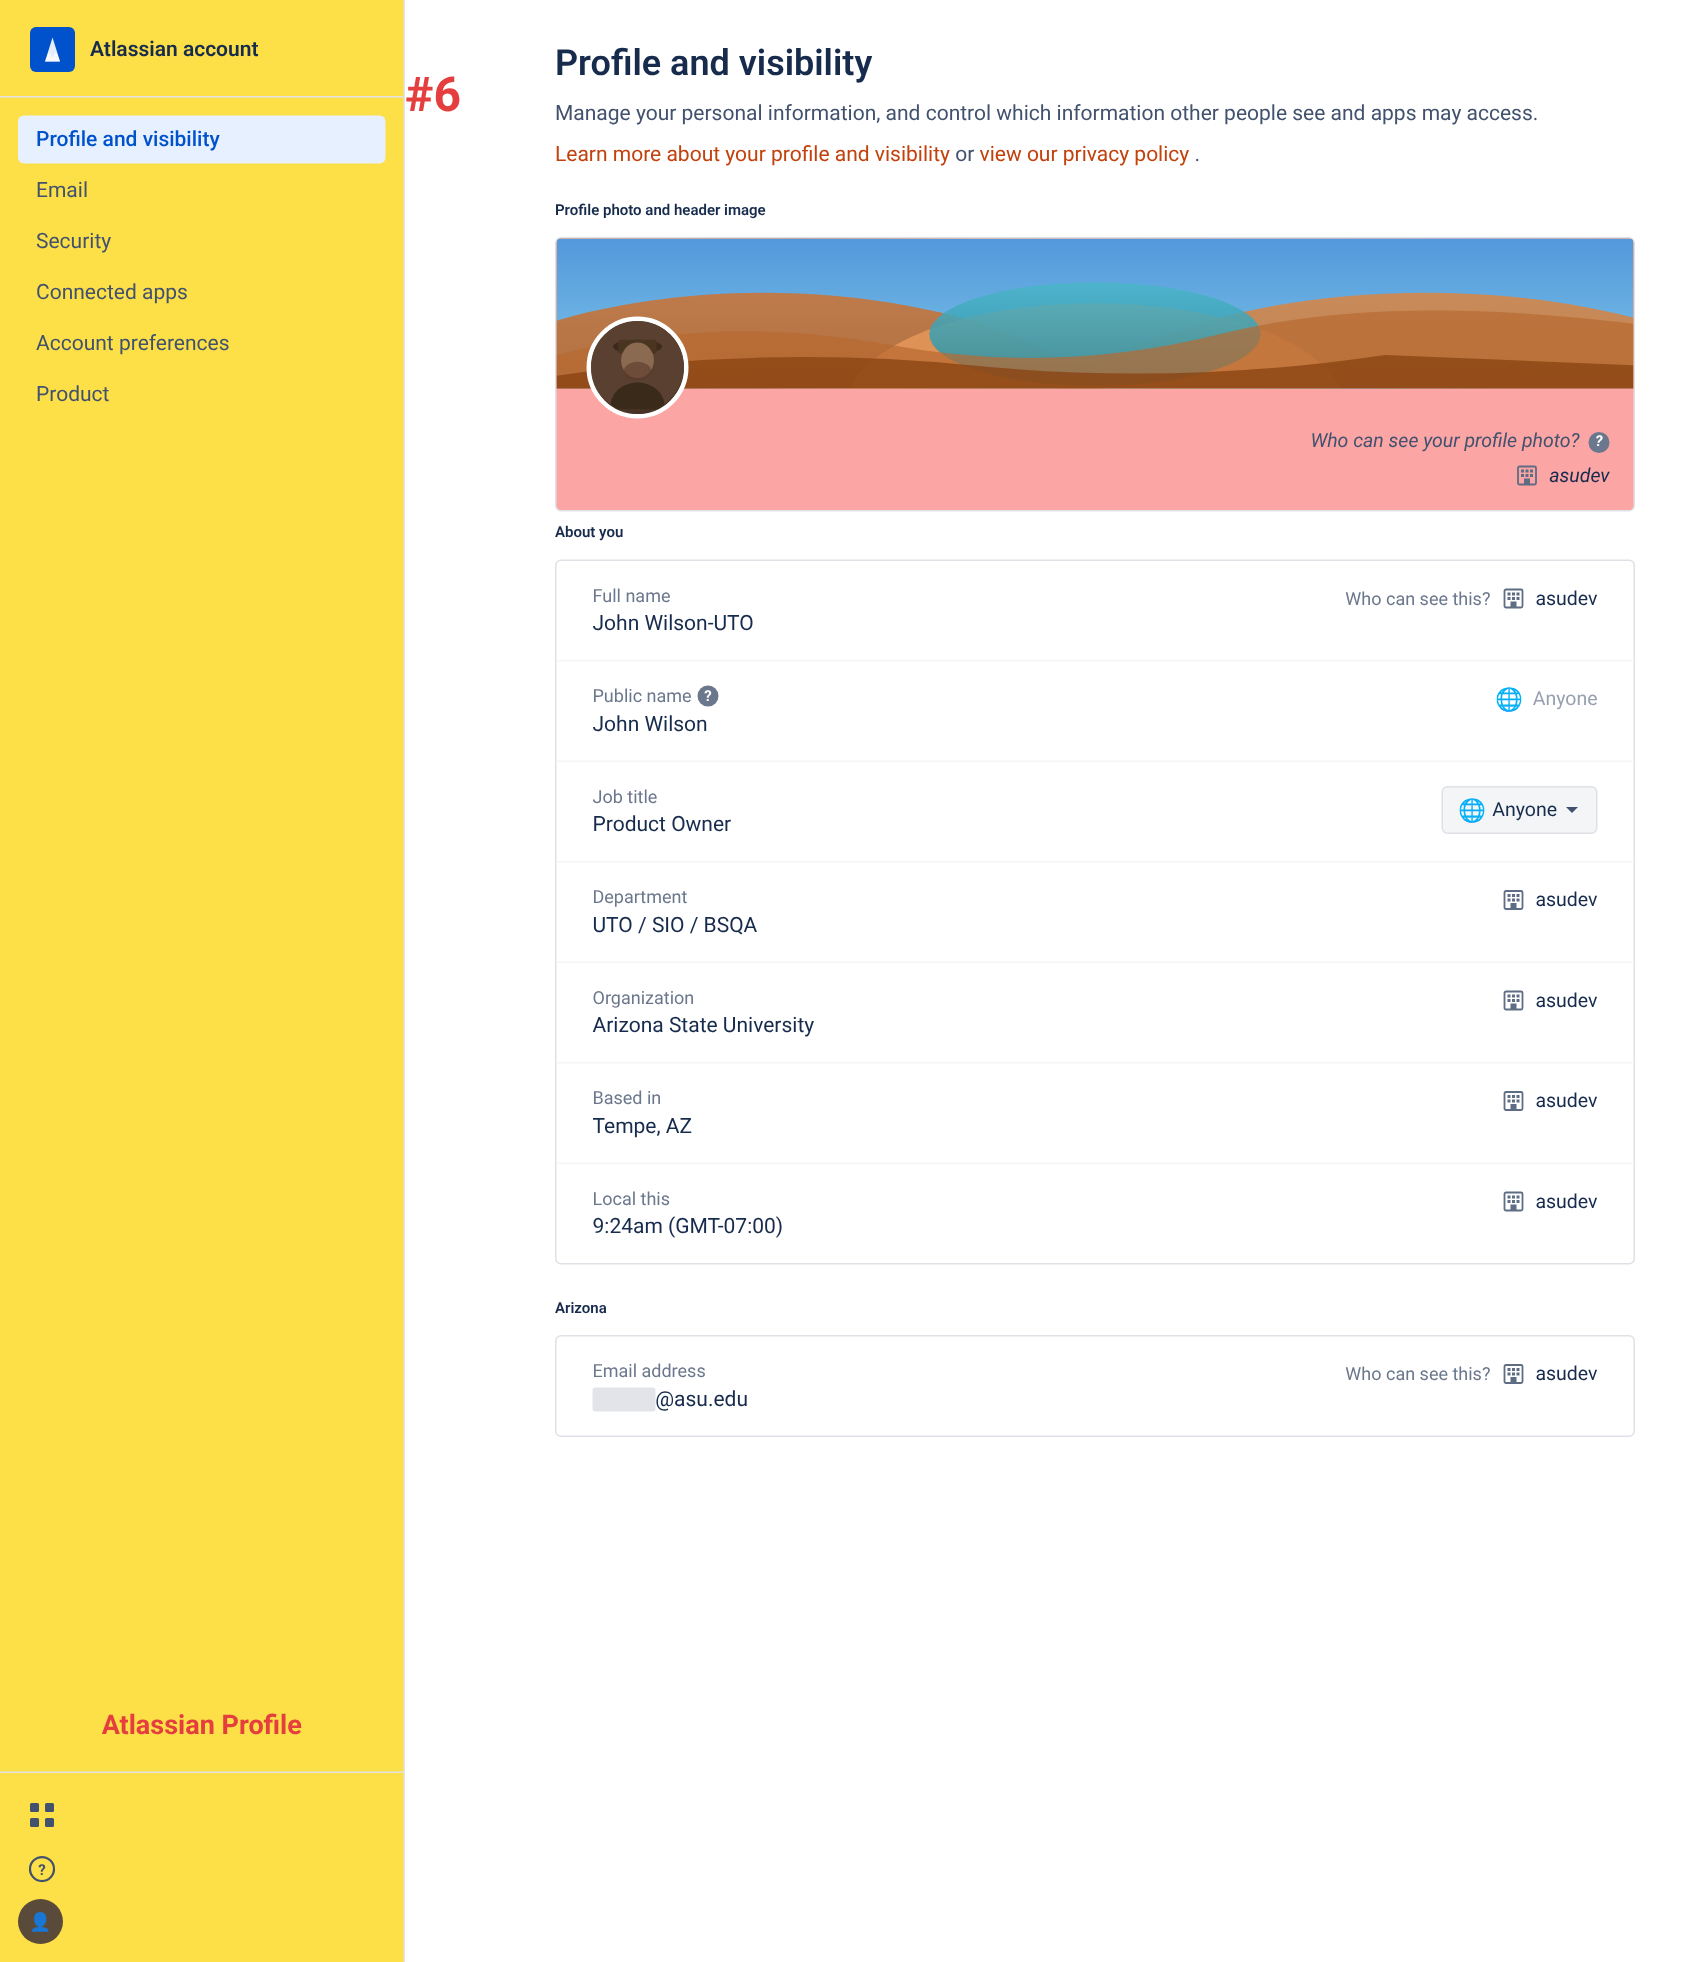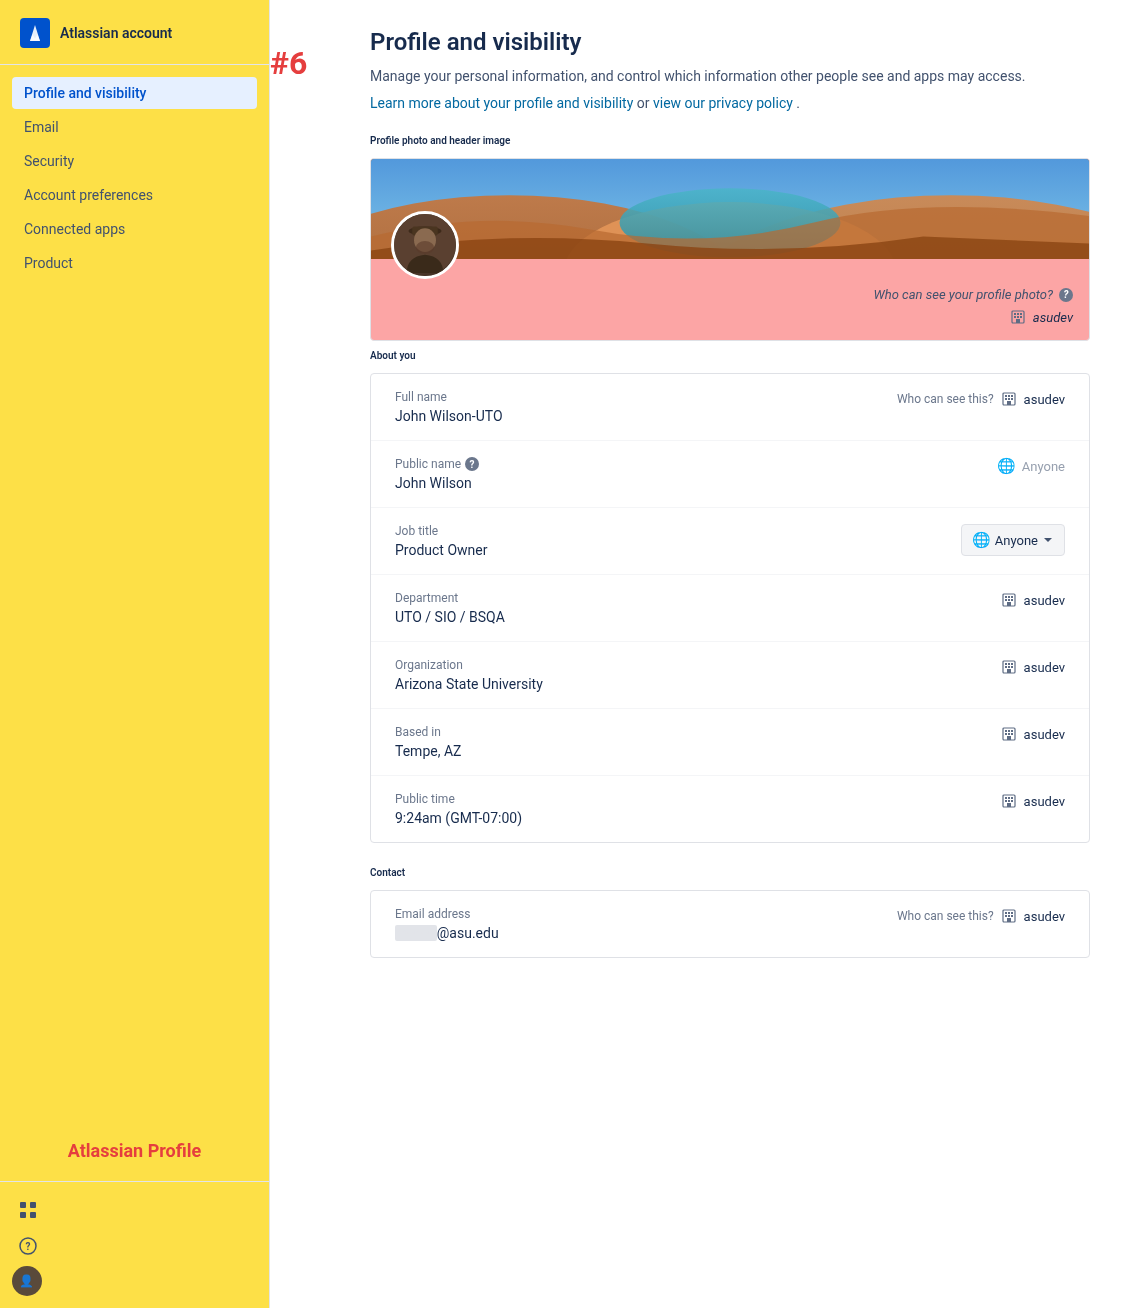--- a/index.html
+++ b/index.html
@@ -104,21 +104,21 @@
       color: #42526e;
       margin-bottom: 8px;
       line-height: 1.5;
     }
     .page-links {
       font-size: 14px;
       color: #42526e;
       margin-bottom: 24px;
     }
     .page-links a {
-      color: #0369a1;
+      color: #c2410c;
       text-decoration: none;
     }
 
     
     .section-title {
       font-size: 10px;
       font-weight: 600;
       color: #172b4d;
       margin-bottom: 12px;
     }
@@ -286,22 +286,22 @@
         <path d="M9 1L4 17h10L9 1z" fill="white" opacity="0.9"></path>
       </svg>
     </div>
     <span class="sidebar-title">Atlassian account</span>
   </div>
 
   <nav class="sidebar-nav">
   <a class="nav-item active" href="#">Profile and visibility</a>
       <a class="nav-item" href="#">Email</a>
       <a class="nav-item" href="#">Security</a>
+      <a class="nav-item" href="#">Connected apps</a>
       <a class="nav-item" href="#">Account preferences</a>
-      <a class="nav-item" href="#">Connected apps</a>
       <a class="nav-item" href="#">Product</a>
     </nav>
 
   <div class="sidebar-promo">Atlassian Profile</div>
 
   <div class="sidebar-bottom">
     <div class="sidebar-bottom-icon">
       <svg width="18" height="18" viewBox="0 0 18 18" fill="currentColor">
         <rect x="1" y="1" width="6" height="6" rx="1"></rect>
           <rect x="11" y="1" width="6" height="6" rx="1"></rect>
@@ -542,21 +542,21 @@
               <rect x="6" y="10" width="4" height="4" fill="#5e6c84"></rect>
             </svg>
           </span>
           <span class="org-label">asudev</span>
         </div>
       </div>
 
       <div class="about-row">
         <div class="about-field">
           <div class="field-label">
-            <span>Public time</span>
+            <span>Local this</span>
           </div>
           <div class="field-value">9:24am (GMT-07:00)</div>
         </div>
         <div class="field-visibility">
           <span class="org-icon">
             <svg width="16" height="16" viewBox="0 0 16 16" fill="#5e6c84">
               <rect x="2" y="2" width="12" height="12" rx="1" fill="none" stroke="#5e6c84" stroke-width="1.2"></rect>
               <rect x="4" y="4" width="2" height="2" fill="#5e6c84"></rect>
               <rect x="7" y="4" width="2" height="2" fill="#5e6c84"></rect>
               <rect x="10" y="4" width="2" height="2" fill="#5e6c84"></rect>
@@ -565,21 +565,21 @@
               <rect x="10" y="7" width="2" height="2" fill="#5e6c84"></rect>
               <rect x="6" y="10" width="4" height="4" fill="#5e6c84"></rect>
             </svg>
           </span>
           <span class="org-label">asudev</span>
         </div>
       </div>
     </div>
 
     <div class="contact-section">
-      <h2 class="section-title">Contact</h2>
+      <h2 class="section-title">Arizona</h2>
       <div class="about-card">
         <div class="about-row">
           <div class="about-field">
             <div class="field-label">
               <span>Email address</span>
             </div>
             <div class="field-value">
               <span style="background:#e2e4e9; color:#e2e4e9; border-radius:2px; padding:0 2px; user-select:none;">••••••••</span><span>@asu.edu</span>
             </div>
           </div>

